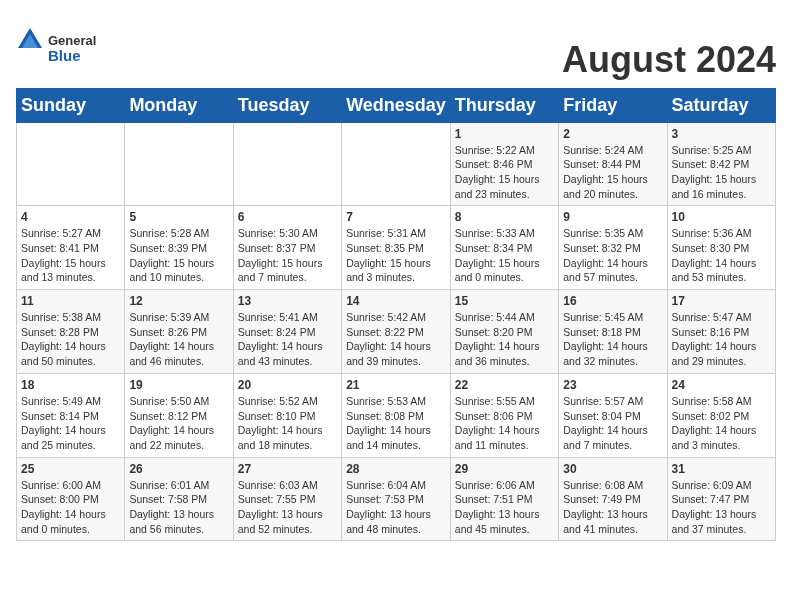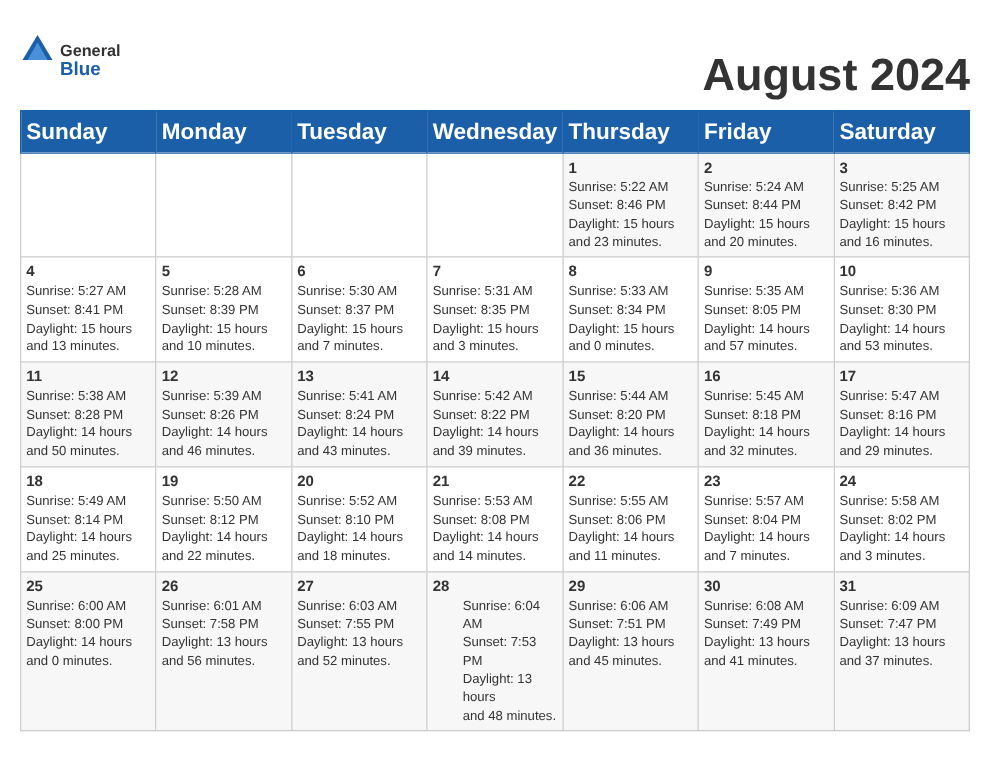--- a/index.html
+++ b/index.html
@@ -187,21 +187,21 @@
         <td>
           <span class="day-num">8</span>
           <div class="day-detail" style="white-space: pre-line;">Sunrise: 5:33 AM
 Sunset: 8:34 PM
 Daylight: 15 hours
 and 0 minutes.</div>
         </td>
         <td>
           <span class="day-num">9</span>
           <div class="day-detail" style="white-space: pre-line;">Sunrise: 5:35 AM
-Sunset: 8:05 PM
+Sunset: 8:32 PM
 Daylight: 14 hours
 and 57 minutes.</div>
         </td>
         <td>
           <span class="day-num">10</span>
           <div class="day-detail" style="white-space: pre-line;">Sunrise: 5:36 AM
 Sunset: 8:30 PM
 Daylight: 14 hours
 and 53 minutes.</div>
         </td>
@@ -325,21 +325,21 @@
         </td>
         <td>
           <span class="day-num">27</span>
           <div class="day-detail" style="white-space: pre-line;">Sunrise: 6:03 AM
 Sunset: 7:55 PM
 Daylight: 13 hours
 and 52 minutes.</div>
         </td>
         <td>
           <span class="day-num">28</span>
-          <div class="day-detail" style="white-space: pre-line; margin-left: 24px;">Sunrise: 6:04 AM
+          <div class="day-detail" style="white-space: pre-line;">Sunrise: 6:04 AM
 Sunset: 7:53 PM
 Daylight: 13 hours
 and 48 minutes.</div>
         </td>
         <td>
           <span class="day-num">29</span>
           <div class="day-detail" style="white-space: pre-line;">Sunrise: 6:06 AM
 Sunset: 7:51 PM
 Daylight: 13 hours
 and 45 minutes.</div>

